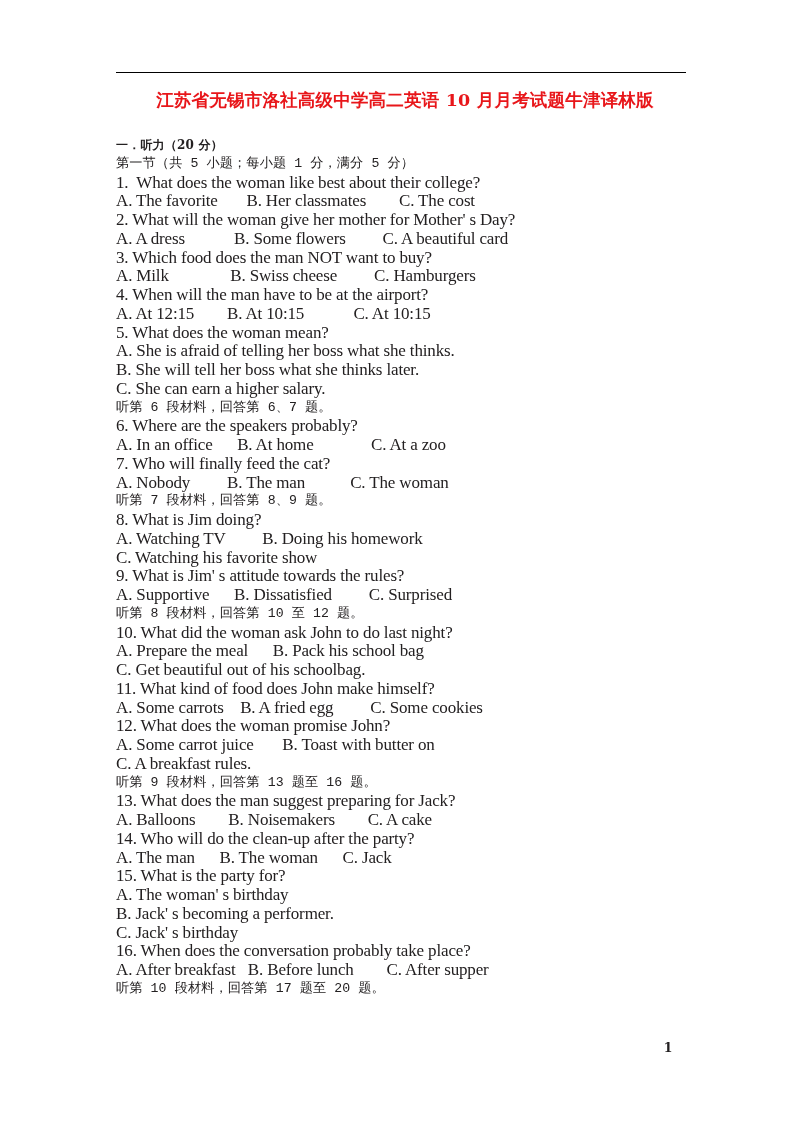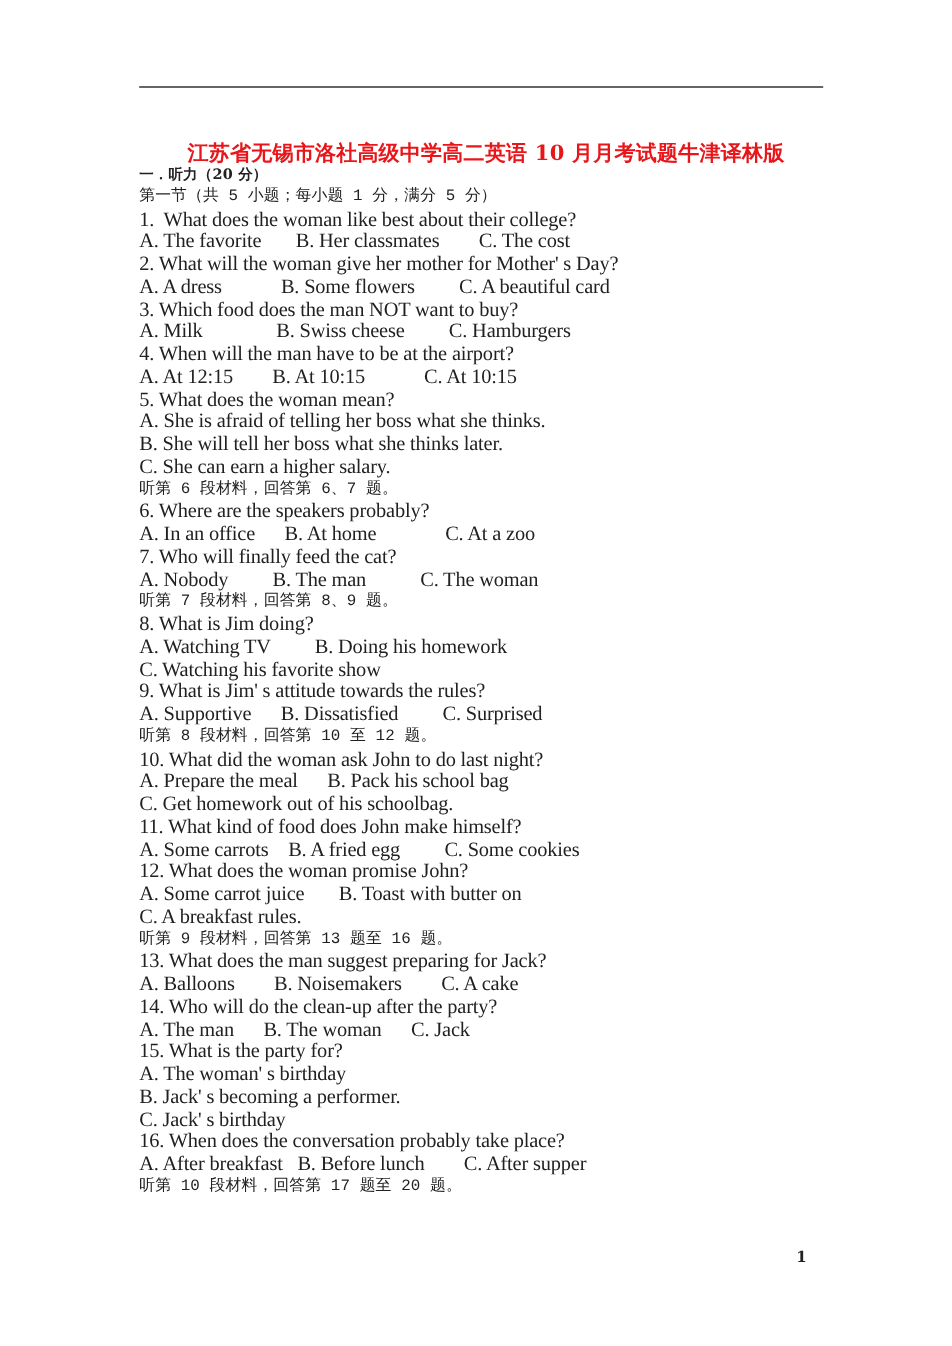--- a/index.html
+++ b/index.html
@@ -31,21 +31,21 @@
     top: 72px;
     width: 570px;
     height: 0;
     border-top: 1.6px solid #000000;
   }
 
   
   .doc-title {
     position: absolute;
     left: 116px;
-    top: 116px;
+    top: 88px;
     width: 578px;
     text-align: center;
     font-family: "DejaVu Serif", "Liberation Serif", serif;
     font-weight: bold;
     font-size: 17.5px;
     line-height: 24px;
     letter-spacing: 0.2px;
     color: #e8161a;
     white-space: nowrap;
   }
@@ -131,21 +131,21 @@
       <div class="line en">A. Nobody         B. The man           C. The woman</div>
       <div class="line cn">听第 7 段材料，回答第 8、9 题。</div>
       <div class="line en">8. What is Jim doing?</div>
       <div class="line en">A. Watching TV         B. Doing his homework</div>
       <div class="line en">C. Watching his favorite show</div>
       <div class="line en">9. What is Jim' s attitude towards the rules?</div>
       <div class="line en">A. Supportive      B. Dissatisfied         C. Surprised</div>
       <div class="line cn">听第 8 段材料，回答第 10 至 12 题。</div>
       <div class="line en">10. What did the woman ask John to do last night?</div>
       <div class="line en">A. Prepare the meal      B. Pack his school bag</div>
-      <div class="line en">C. Get homework out of his schoolbag.</div>
+      <div class="line en">C. Get beautiful out of his schoolbag.</div>
       <div class="line en">11. What kind of food does John make himself?</div>
       <div class="line en">A. Some carrots    B. A fried egg         C. Some cookies</div>
       <div class="line en">12. What does the woman promise John?</div>
       <div class="line en">A. Some carrot juice       B. Toast with butter on</div>
       <div class="line en">C. A breakfast rules.</div>
       <div class="line cn">听第 9 段材料，回答第 13 题至 16 题。</div>
       <div class="line en">13. What does the man suggest preparing for Jack?</div>
       <div class="line en">A. Balloons        B. Noisemakers        C. A cake</div>
       <div class="line en">14. Who will do the clean-up after the party?</div>
       <div class="line en">A. The man      B. The woman      C. Jack</div>

